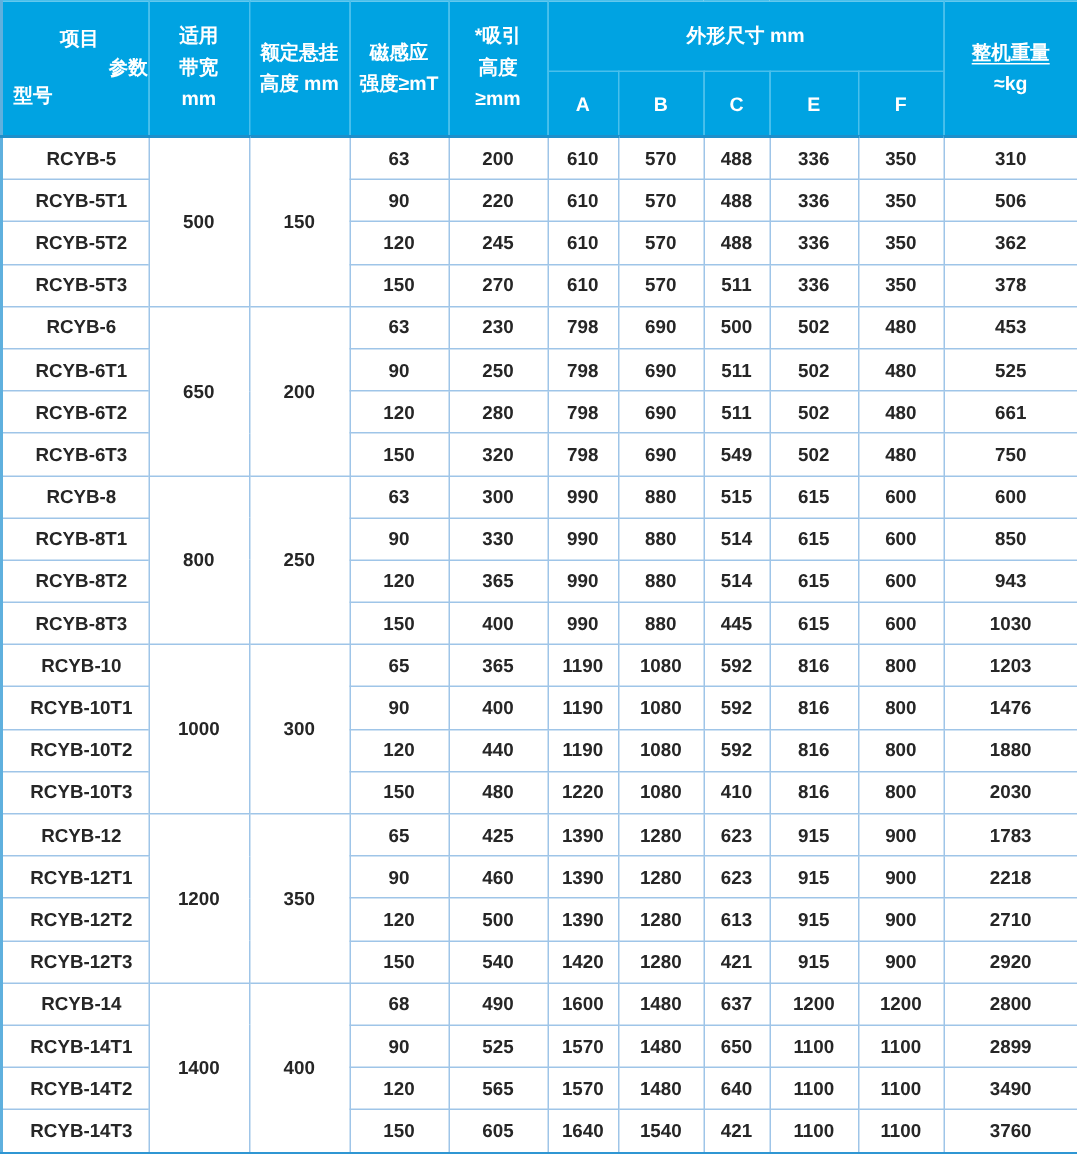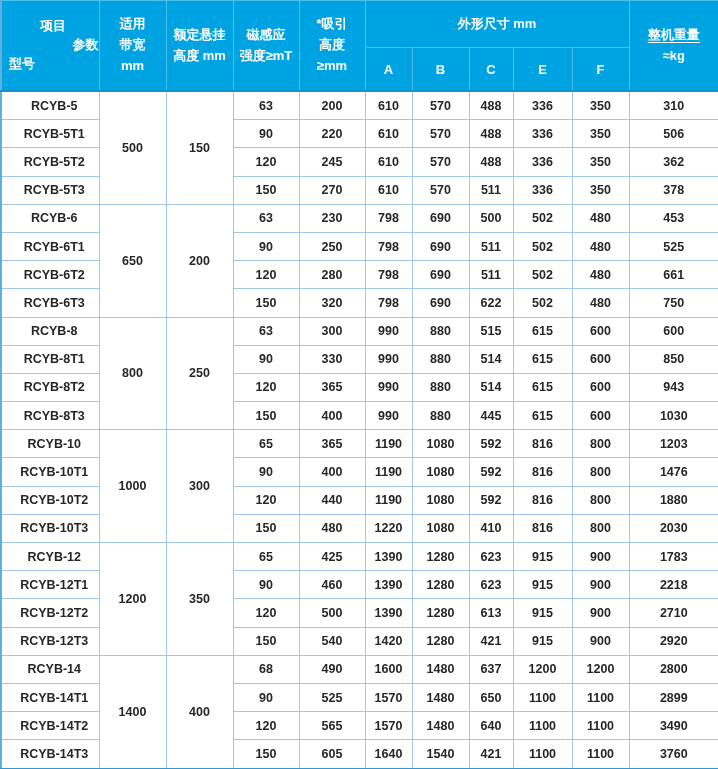--- a/index.html
+++ b/index.html
@@ -199,21 +199,21 @@
           <td>502</td>
           <td>480</td>
           <td>661</td>
         </tr>
         <tr>
           <td class="model">RCYB-6T3</td>
           <td>150</td>
           <td>320</td>
           <td>798</td>
           <td>690</td>
-          <td>622</td>
+          <td>549</td>
           <td>502</td>
           <td>480</td>
           <td>750</td>
         </tr>
         <tr class="group-start">
           <td class="model">RCYB-8</td>
           <td rowspan="4">800</td>
           <td rowspan="4">250</td>
           <td>63</td>
           <td>300</td>

